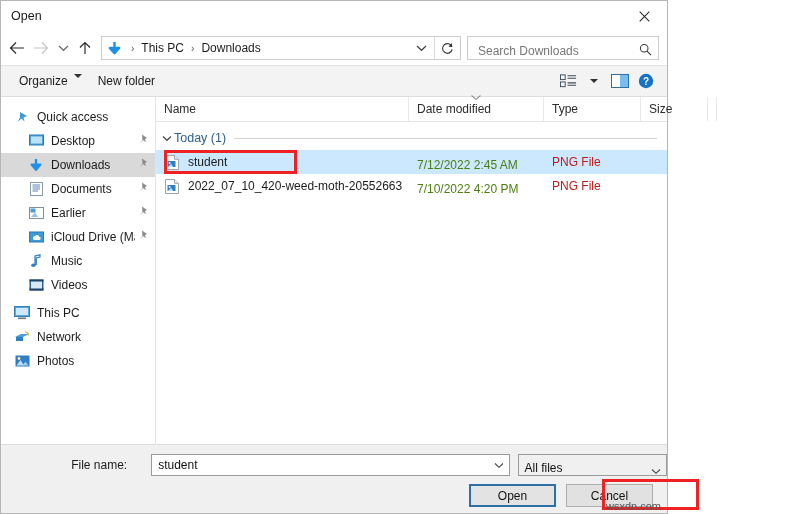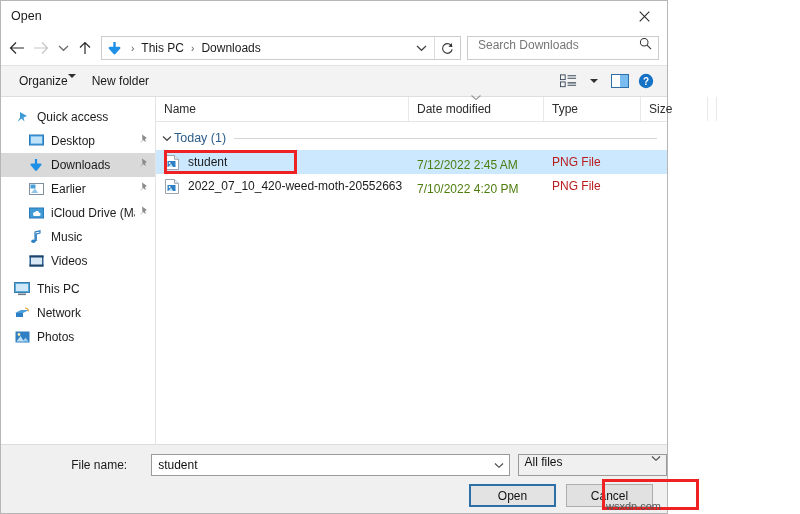--- a/index.html
+++ b/index.html
@@ -104,22 +104,22 @@
   }
   .addr-refresh { border-left: 1px solid #dcdcdc; }
 
   .searchbox {
     flex: 0 0 192px;
     height: 24px;
     margin-left: 6px;
     border: 1px solid #cccccc;
     background: #ffffff;
     display: flex;
-    align-items: flex-start;
-    padding: 0 6px 9px 8px;
+    align-items: flex-end;
+    padding: 0 6px 0 8px;
   }
   .searchbox input {
     border: 0; outline: 0;
     flex: 1 1 auto;
     font-family: "Liberation Sans", sans-serif;
     font-size: 12px;
     color: #222;
     background: transparent;
     min-width: 0;
   }
@@ -135,20 +135,21 @@
     border-bottom: 1px solid #dededd;
     display: flex;
     align-items: center;
     padding: 0 8px 0 10px;
   }
   .cmd-item {
     font-size: 12px;
     color: #1a1a1a;
     padding: 3px 8px;
     display: flex;
+    gap: 6px;
   }
   .cmd-caret {
     width: 0; height: 0;
     border-left: 4px solid transparent;
     border-right: 4px solid transparent;
     border-top: 4px solid #303030;
     display: inline-block;
   }
   .cmd-spacer { flex: 1 1 auto; }
   .cmd-icon {
@@ -328,21 +329,21 @@
     display: flex; align-items: center; justify-content: center;
     color: #444; font-size: 10px;
   }
   .filter-select {
     margin-left: 8px;
     width: 175px;
     height: 22px;
     border: 1px solid #9a9a9a;
     background: #f0f0f0;
     display: flex;
-    align-items: flex-start;
+    align-items: flex-end;
     font-size: 12px;
     color: #111;
   }
   .filter-select .ftext { flex: 1 1 auto; padding-left: 6px; }
   .filter-select .caret {
     flex: 0 0 20px;
     display: flex; align-items: center; justify-content: center;
     color: #444; font-size: 10px;
   }
 
@@ -525,20 +526,34 @@
           </svg>
         </span>
         <span class="lbl">Downloads</span>
         <span class="pin">
           <svg width="10" height="11" viewBox="0 0 10 11">
             <path d="M3 0.5 L8 4 L6 5 L7 8 L4 6 L1 9.5 L3.5 5.5 Z" fill="#8a8a8a"></path>
           </svg>
         </span>
       </div>
 
+      <div class="nav-item lvl1">
+        <span class="ico">
+          <svg width="13" height="14" viewBox="0 0 13 14">
+            <rect x="0.5" y="0.5" width="12" height="13" fill="#ffffff" stroke="#8a9aa8"></rect>
+            <path d="M2.5 3 H10 M2.5 5 H10 M2.5 7 H10 M2.5 9 H8" stroke="#5b87b5" stroke-width="1"></path>
+          </svg>
+        </span>
+        <span class="lbl">Documents</span>
+        <span class="pin">
+          <svg width="10" height="11" viewBox="0 0 10 11">
+            <path d="M3 0.5 L8 4 L6 5 L7 8 L4 6 L1 9.5 L3.5 5.5 Z" fill="#8a8a8a"></path>
+          </svg>
+        </span>
+      </div>
 
       <div class="nav-item lvl1">
         <span class="ico">
           <svg width="15" height="13" viewBox="0 0 15 13">
             <rect x="0.5" y="0.5" width="14" height="11" fill="#ffffff" stroke="#7f8fa0"></rect>
             <rect x="1.5" y="1.5" width="5" height="4" fill="#4a9fd8"></rect>
             <path d="M2 10 L6 5.5 L9 10 Z" fill="#8fc4e8"></path>
           </svg>
         </span>
         <span class="lbl">Earlier</span>

